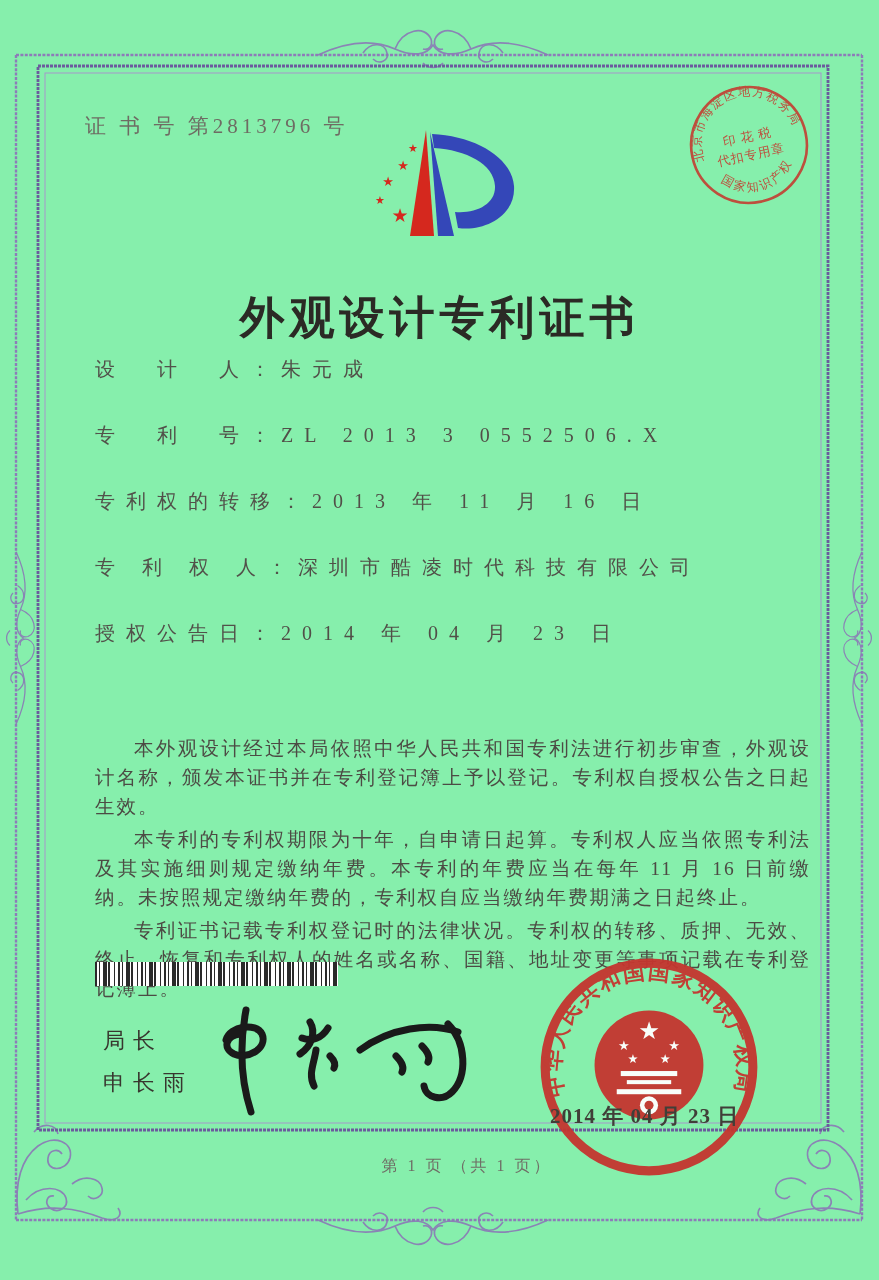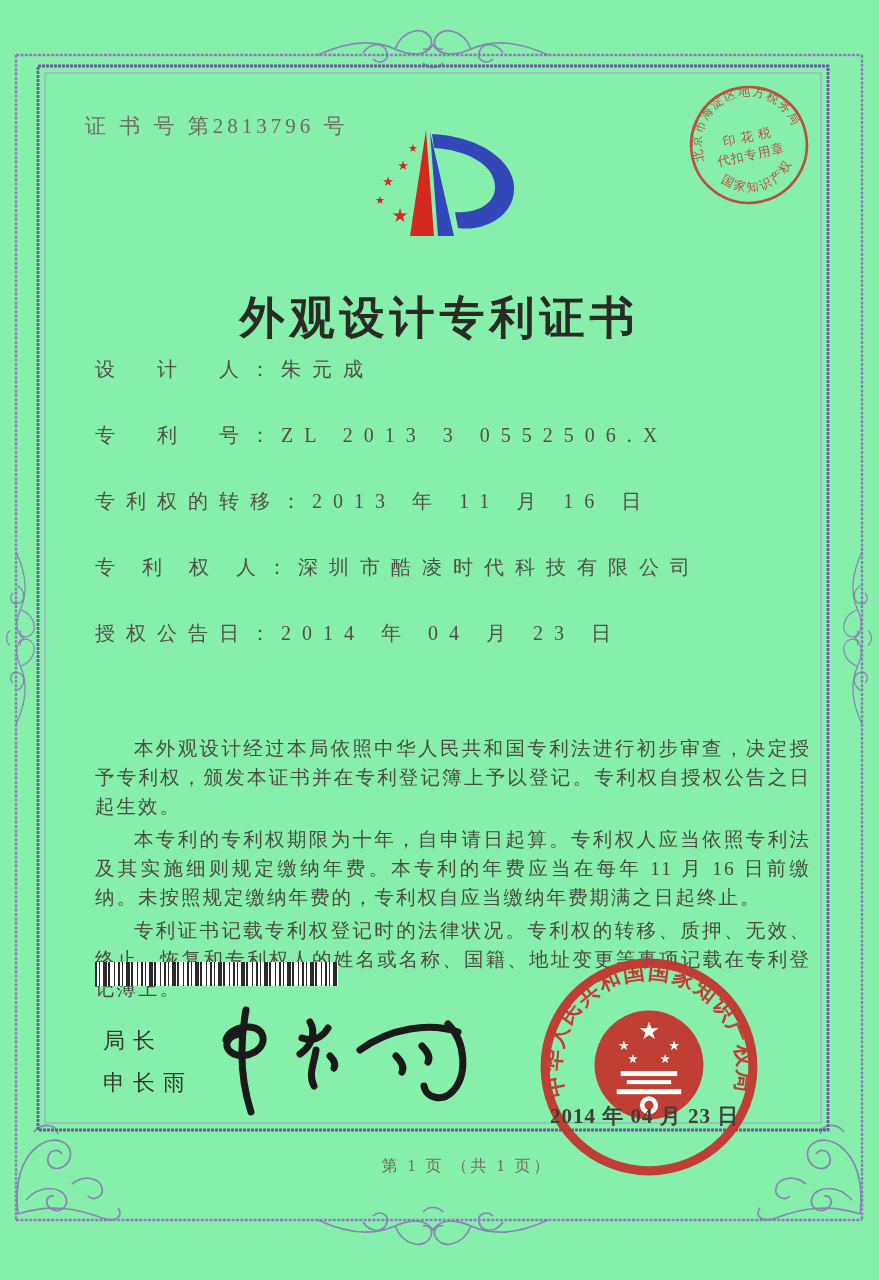--- a/index.html
+++ b/index.html
@@ -139,21 +139,21 @@
     </div>
     <div class="field-row">
       <span class="lbl">专 利 权 人：</span><span class="val">深圳市酷凌时代科技有限公司</span>
     </div>
     <div class="field-row">
       <span class="lbl">授权公告日：</span><span class="val">2014 年 04 月 23 日</span>
     </div>
   </div>
 
   <div class="abs paras">
-    <p>本外观设计经过本局依照中华人民共和国专利法进行初步审查，决定授予专利权，颁发本证书并在专利登记簿上予以登记。专利权自授权公告之日起生效。</p>
+    <p>本外观设计经过本局依照中华人民共和国专利法进行初步审查，外观设计名称，颁发本证书并在专利登记簿上予以登记。专利权自授权公告之日起生效。</p>
     <p>本专利的专利权期限为十年，自申请日起算。专利权人应当依照专利法及其实施细则规定缴纳年费。本专利的年费应当在每年 11 月 16 日前缴纳。未按照规定缴纳年费的，专利权自应当缴纳年费期满之日起终止。</p>
     <p>专利证书记载专利权登记时的法律状况。专利权的转移、质押、无效、终止、恢复和专利权人的姓名或名称、国籍、地址变更等事项记载在专利登记簿上。</p>
   </div>
 
   <div class="abs barcode"></div>
 
   <div class="abs signoff-title">局长</div>
   <div class="abs signoff-name">申长雨</div>
 
   <svg class="abs signature" width="280" height="125" viewBox="0 0 280 125" aria-hidden="true">

